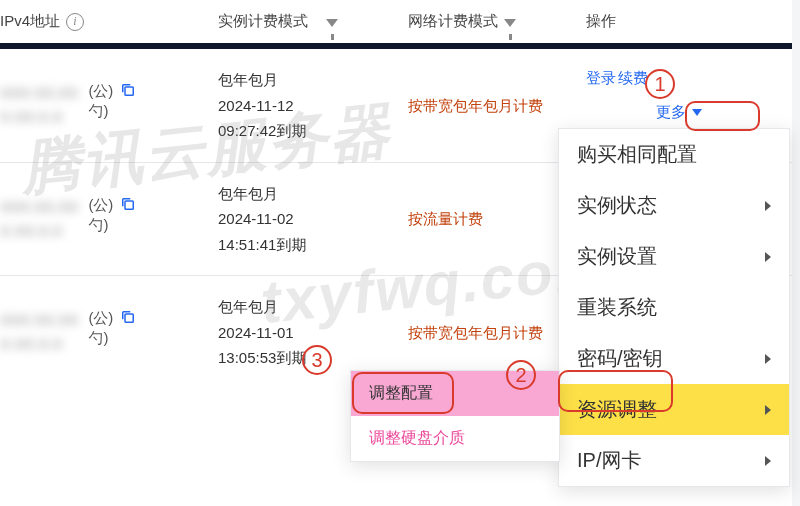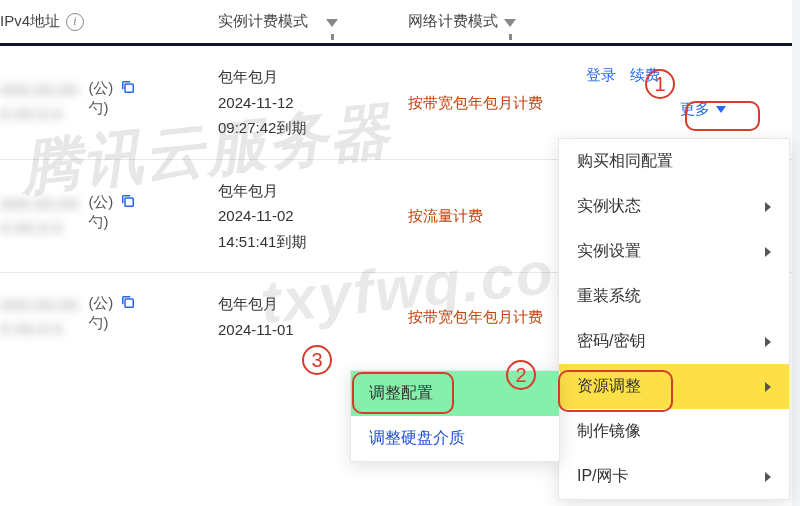--- a/index.html
+++ b/index.html
@@ -14,21 +14,21 @@
     overflow: hidden;
   }
 
   
   .header {
     display: flex;
     align-items: center;
     padding: 12px 0 12px 0;
     color: #444;
     font-size: 15px;
-    border-bottom: 3px solid #0f172a;
+    border-bottom: 6px solid #0f172a;
   }
   .col-ip      { width: 218px; padding-left: 0; display:flex; align-items:center; gap:6px;}
   .col-billing { width: 190px; display:flex; align-items:center; gap:18px;}
   .col-network { width: 178px; display:flex; align-items:center; gap:6px;}
   .col-actions { flex: 1; }
 
   .icon-info {
     width: 18px; height: 18px; border-radius: 50%;
     border: 1.5px solid #888; display:inline-flex;
     align-items:center; justify-content:center;
@@ -58,21 +58,21 @@
   .ip-lines{ color:#888; filter: blur(5px); line-height:1.6; }
   .ip-sfx { color:#555; }
   .ip-copy { color:#2468f2; }
   .ip-copy svg{ width:18px; height:18px; }
   .ip-row1{ display:flex; align-items:center; gap:6px;}
 
   .billing-lines { line-height:1.7; color:#333; }
   .billing-lines .pm{ }
   .network-lines { line-height:1.7; color:#c2410c; }
 
-  .action-links { display:flex; gap:14px; color:#2468f2; padding-top:2px; }
+  .action-links { display:flex; gap:2px; color:#2468f2; padding-top:2px; }
   .action-links span{ cursor:pointer; }
   .more-btn {
     display:inline-flex; align-items:center; gap:6px; color:#2468f2;
     padding: 2px 6px;
     margin-top: 32px;
   }
   .caret-down{
     width:0; height:0;
     border-left:5px solid transparent;
     border-right:5px solid transparent;
@@ -93,24 +93,24 @@
     border-radius:50%; color:#d93a2b; display:flex; align-items:center;
     justify-content:center; font-size:20px; font-weight:500;
     pointer-events:none; z-index:51; background:rgba(255,255,255,0);
   }
   .anno-1{ left:645px; top:69px; }
   .anno-2{ left:506px; top:360px; }
   .anno-3{ left:302px; top:345px; }
 
   
   .menu{
-    position:absolute; left:558px; top:138px; width:232px;
+    position:absolute; left:558px; top:128px; width:232px;
     background:#fff; border:1px solid #e5e7eb;
     box-shadow: 0 4px 18px rgba(0,0,0,.12);
-    font-size:16px; color:#333; z-index:30;
+    font-size:20px; color:#333; z-index:30;
   }
   .menu-item{
     display:flex; align-items:center; justify-content:space-between;
     padding: 12px 18px; cursor:pointer;
   }
   .menu-item.hover{ background:#fde047; }
   .chev-r{
     width:0;height:0;
     border-top:5px solid transparent;
     border-bottom:5px solid transparent;
@@ -118,22 +118,22 @@
   }
 
   
   .submenu{
     position:absolute; left:350px; top:370px; width:210px;
     background:#fff; border:1px solid #e5e7eb;
     box-shadow: 0 4px 18px rgba(0,0,0,.12);
     font-size:16px; color:#333; z-index:40;
   }
   .submenu .menu-item{ padding:12px 18px; }
-  .submenu .hover{ background:#86efac; }
-  .submenu .disabled{ color:#1d4ed8; cursor:default; }
+  .submenu .hover{ background:#f9a8d4; }
+  .submenu .disabled{ color:#ec4899; cursor:default; }
 
   
   .watermark{
     position:absolute; left:20px; top:110px;
     font-size:60px; font-weight:700; color:rgba(120,120,120,.18);
     transform: rotate(-6deg);
     letter-spacing:2px; white-space:nowrap;
     font-style: italic;
     pointer-events:none; z-index:5;
   }
@@ -163,20 +163,23 @@
     <span>IPv4地址</span>
     <span class="icon-info">i</span>
   </div>
   <div class="col-billing">
     <span>实例计费模式</span>
     <span class="icon-funnel"></span>
   </div>
   <div class="col-network">
     <span>网络计费模式</span>
     <span class="icon-funnel"></span>
+  </div>
+  <div class="col-actions">
+    <span>操作</span>
   </div>
 </div>
 
 <div class="row">
   <div class="col-ip">
     <div class="ip-wrap">
       <div class="ip-lines">XXX.XX.XX<br>X.XX.X.X</div>
       <div>
         <div class="ip-row1">
           <span class="ip-sfx">(公)</span>
@@ -259,20 +262,21 @@
           </span>
         </div>
         <div class="ip-sfx">勺)</div>
       </div>
     </div>
   </div>
   <div class="col-billing">
     <div class="billing-lines">
       <div class="pm">包年包月</div>
       <div>2024-11-01</div>
+      <div>13:05:53到期</div>
     </div>
   </div>
   <div class="col-network">
     <div class="network-lines">按带宽包年包月计费</div>
   </div>
   <div class="col-actions"></div>
 </div>
 
 <div class="menu">
   <div class="menu-item">
@@ -289,23 +293,20 @@
   <div class="menu-item">
     <span>重装系统</span>
   </div>
   <div class="menu-item">
     <span>密码/密钥</span>
     <span class="chev-r"></span>
   </div>
   <div class="menu-item hover">
     <span>资源调整</span>
     <span class="chev-r"></span>
-  </div>
-  <div class="menu-item">
-    <span>制作镜像</span>
   </div>
   <div class="menu-item">
     <span>IP/网卡</span>
     <span class="chev-r"></span>
   </div>
 </div>
 
 <div class="submenu">
   <div class="menu-item hover">
     <span>调整配置</span>

